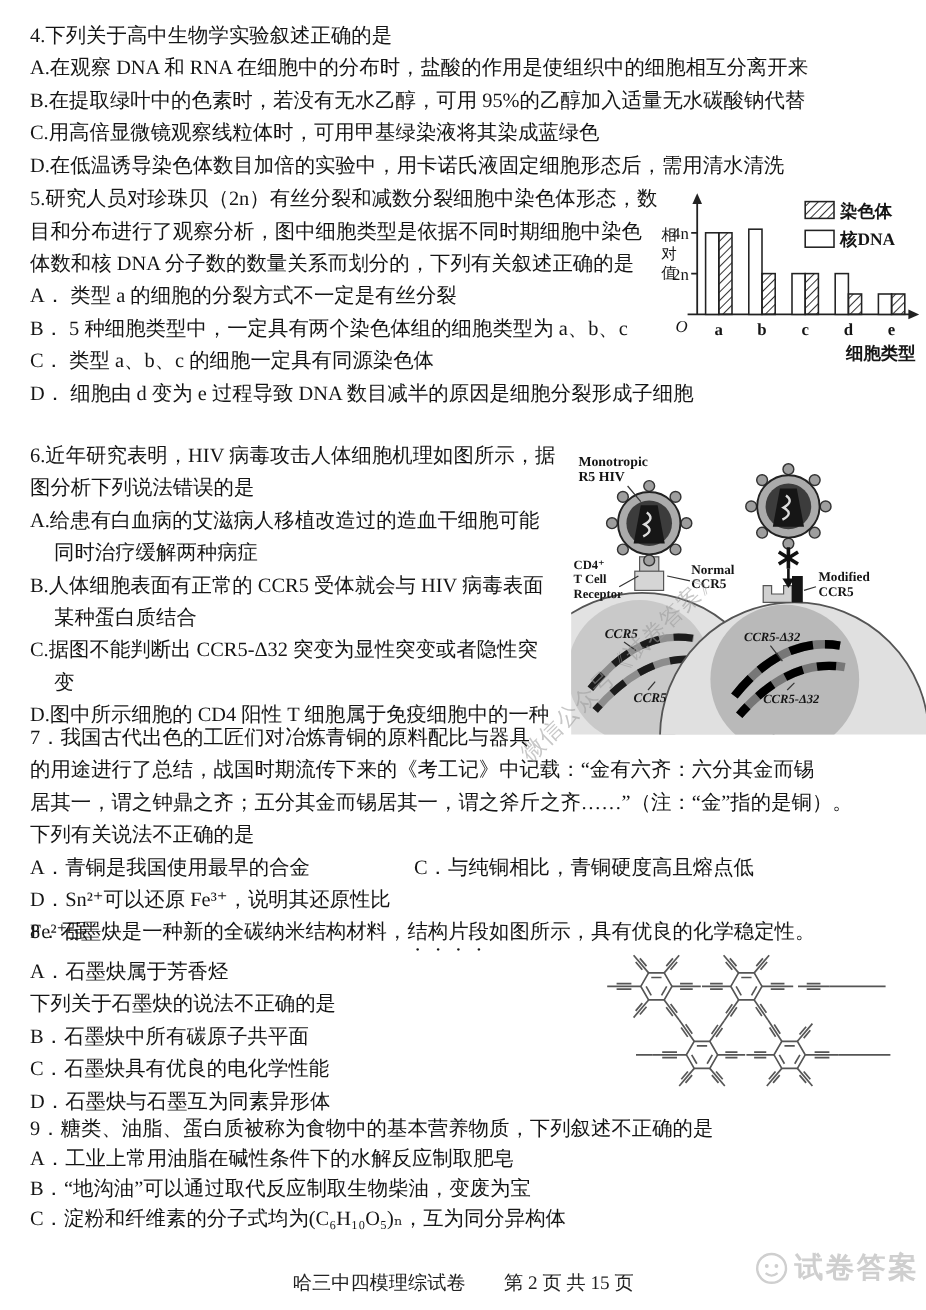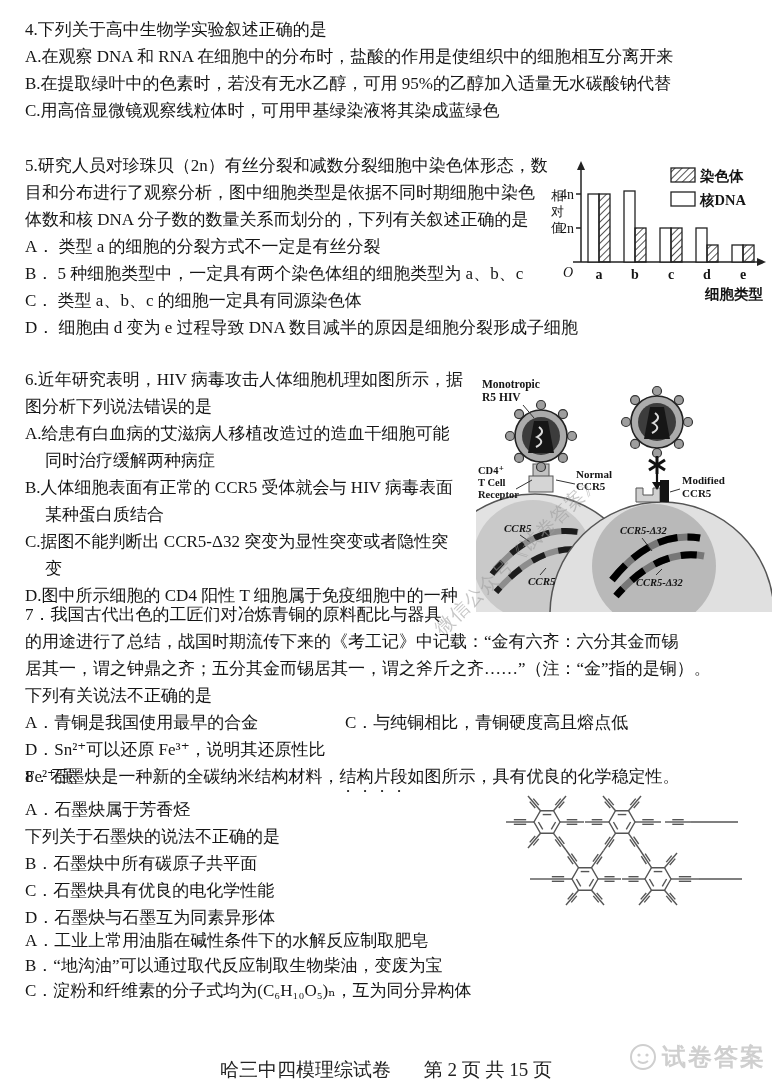--- a/index.html
+++ b/index.html
@@ -20,40 +20,41 @@
   .figure{position:absolute;}
   svg text{font-family:"Liberation Serif","DejaVu Serif",serif; fill:#151515;}
   .wm-diag{
     position:absolute; left:438px; top:618px; width:250px;
     transform:rotate(-44deg); transform-origin:left center;
     font-size:19px; letter-spacing:1px; color:#9a9a9a; opacity:.55; z-index:6;
     white-space:nowrap;
   }
   .footer{
     position:absolute; left:0; top:1056px; width:100%; text-align:center;
-    font-size:19px; color:#222;
+    font-size:16px; color:#222;
   }
   .footer span{margin:0 14px;}
   .wm-corner{
     position:absolute; right:6px; top:1042px; display:flex; align-items:center;
     color:#cfcfcf; font-size:24px; font-weight:bold; letter-spacing:2px;
     text-shadow:1px 1px 0 #fff; z-index:6;text-align:center;
   }
   .wm-corner svg{margin-right:4px;}
 </style>
 </head>
 <body>
 
 <div class="page">
 
   <div class="abs" style="left:25px; top:16px; width:722px;">
     <div class="ln">4.下列关于高中生物学实验叙述正确的是</div>
     <div class="ln">A.在观察 DNA 和 RNA 在细胞中的分布时，盐酸的作用是使组织中的细胞相互分离开来</div>
     <div class="ln">B.在提取绿叶中的色素时，若没有无水乙醇，可用 95%的乙醇加入适量无水碳酸钠代替</div>
     <div class="ln">C.用高倍显微镜观察线粒体时，可用甲基绿染液将其染成蓝绿色</div>
+    <div class="ln">D.在低温诱导染色体数目加倍的实验中，用卡诺氏液固定细胞形态后，需用清水清洗</div>
   </div>
 
   <div class="abs" style="left:25px; top:152px; width:722px;">
     <div class="ln" style="width:524px;">5.研究人员对珍珠贝（2n）有丝分裂和减数分裂细胞中染色体形态，数目和分布进行了观察分析，图中细胞类型是依据不同时期细胞中染色体数和核 DNA 分子数的数量关系而划分的，下列有关叙述正确的是</div>
     <div class="ln">A． 类型 a 的细胞的分裂方式不一定是有丝分裂</div>
     <div class="ln">B． 5 种细胞类型中，一定具有两个染色体组的细胞类型为 a、b、c</div>
     <div class="ln">C． 类型 a、b、c 的细胞一定具有同源染色体</div>
     <div class="ln">D． 细胞由 d 变为 e 过程导致 DNA 数目减半的原因是细胞分裂形成子细胞</div>
   </div>
 
@@ -310,20 +311,21 @@
         <line x1="151.5" y1="98.3" x2="139" y2="113" stroke="#555" stroke-width="1.4"></line>
         <line x1="146.24783369834066" y1="100.92606266865702" x2="140.74783369834066" y2="107.39406266865703" stroke="#555" stroke-width="1.4"></line>
         <line x1="149.75216630165934" y1="103.90593733134297" x2="144.25216630165934" y2="110.37393733134297" stroke="#555" stroke-width="1.4"></line>
         <line x1="164.5" y1="98.3" x2="177" y2="113" stroke="#555" stroke-width="1.4"></line>
         <line x1="166.24783369834066" y1="103.90593733134297" x2="171.74783369834066" y2="110.37393733134297" stroke="#555" stroke-width="1.4"></line>
         <line x1="169.75216630165934" y1="100.92606266865702" x2="175.25216630165934" y2="107.39406266865703" stroke="#555" stroke-width="1.4"></line>
       </svg>
   </div>
 
   <div class="abs" style="left:25px; top:928px; width:722px; line-height:25px;">
+    <div class="ln">9．糖类、油脂、蛋白质被称为食物中的基本营养物质，下列叙述不正确的是</div>
     <div class="ln">A．工业上常用油脂在碱性条件下的水解反应制取肥皂</div>
     <div class="ln">B．“地沟油”可以通过取代反应制取生物柴油，变废为宝</div>
     <div class="ln">C．淀粉和纤维素的分子式均为(C₆H₁₀O₅)ₙ，互为同分异构体</div>
   </div>
 
   <div class="wm-diag">微信公众号《试卷答案》</div>
 
   <div class="footer">
     <span>哈三中四模理综试卷</span>
     <span>第 2 页 共 15 页</span>

